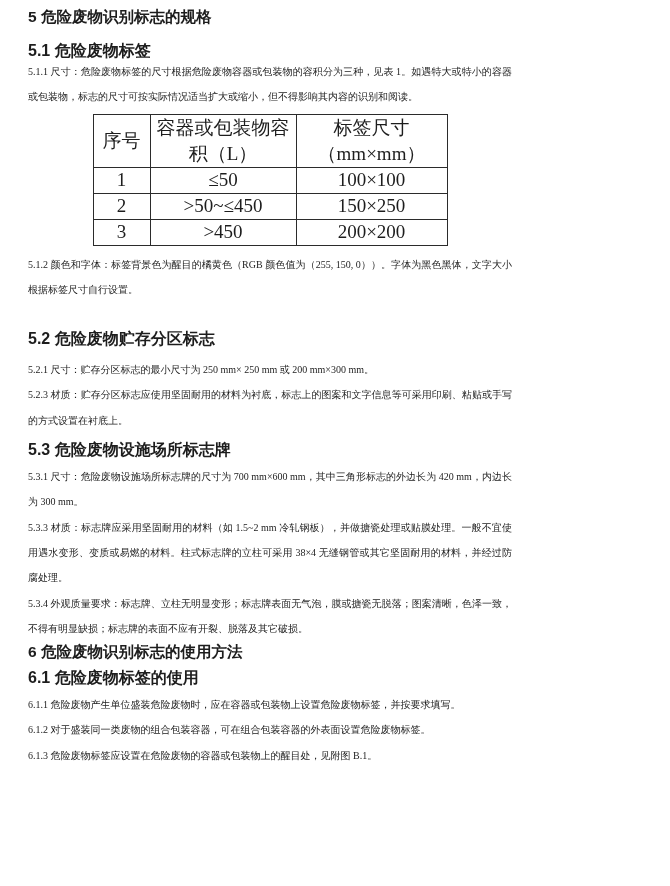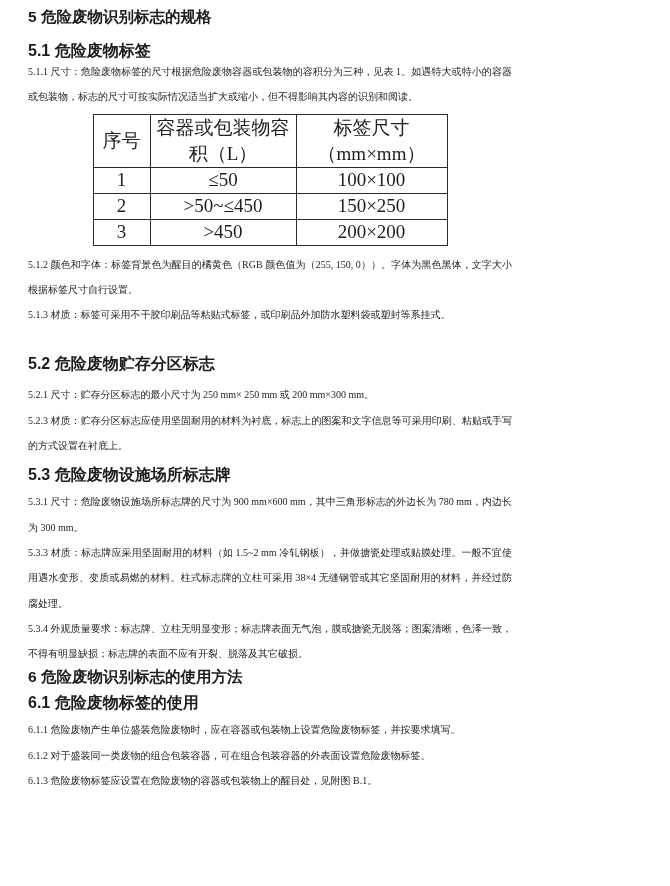--- a/index.html
+++ b/index.html
@@ -110,34 +110,33 @@
       <tr>
         <td>3</td>
         <td>&gt;450</td>
         <td>200×200</td>
       </tr>
     </tbody>
   </table>
 
   <div class="grp-a">
     <p class="body-para">5.1.2 颜色和字体：标签背景色为醒目的橘黄色（RGB 颜色值为（255, 150, 0））。字体为黑色黑体，文字大小根据标签尺寸自行设置。</p>
-    <p class="body-para">5.1.3 材质：标签可采用不干胶印刷品等粘贴式标签，或印刷品外加防水塑料袋或塑封等系挂式。</p>
   </div>
 
   <div class="h-lvl2 mt-h52">5.2 危险废物贮存分区标志</div>
 
   <div class="grp-b">
     <p class="body-para">5.2.1 尺寸：贮存分区标志的最小尺寸为 250 mm× 250 mm 或 200 mm×300 mm。</p>
     <p class="body-para">5.2.3 材质：贮存分区标志应使用坚固耐用的材料为衬底，标志上的图案和文字信息等可采用印刷、粘贴或手写的方式设置在衬底上。</p>
   </div>
 
   <div class="h-lvl2 mt-h53">5.3 危险废物设施场所标志牌</div>
 
   <div class="grp-c">
-    <p class="body-para">5.3.1 尺寸：危险废物设施场所标志牌的尺寸为 900 mm×600 mm，其中三角形标志的外边长为 780 mm，内边长为 300 mm。</p>
+    <p class="body-para">5.3.1 尺寸：危险废物设施场所标志牌的尺寸为 700 mm×600 mm，其中三角形标志的外边长为 420 mm，内边长为 300 mm。</p>
     <p class="body-para">5.3.3 材质：标志牌应采用坚固耐用的材料（如 1.5~2 mm 冷轧钢板），并做搪瓷处理或贴膜处理。一般不宜使用遇水变形、变质或易燃的材料。柱式标志牌的立柱可采用 38×4 无缝钢管或其它坚固耐用的材料，并经过防腐处理。</p>
     <p class="body-para">5.3.4 外观质量要求：标志牌、立柱无明显变形；标志牌表面无气泡，膜或搪瓷无脱落；图案清晰，色泽一致，不得有明显缺损；标志牌的表面不应有开裂、脱落及其它破损。</p>
   </div>
 
   <div class="h-lvl1 mt-h6">6 危险废物识别标志的使用方法</div>
 
   <div class="h-lvl2 mt-h61">6.1 危险废物标签的使用</div>
 
   <div class="grp-d">
     <p class="body-para">6.1.1 危险废物产生单位盛装危险废物时，应在容器或包装物上设置危险废物标签，并按要求填写。</p>

